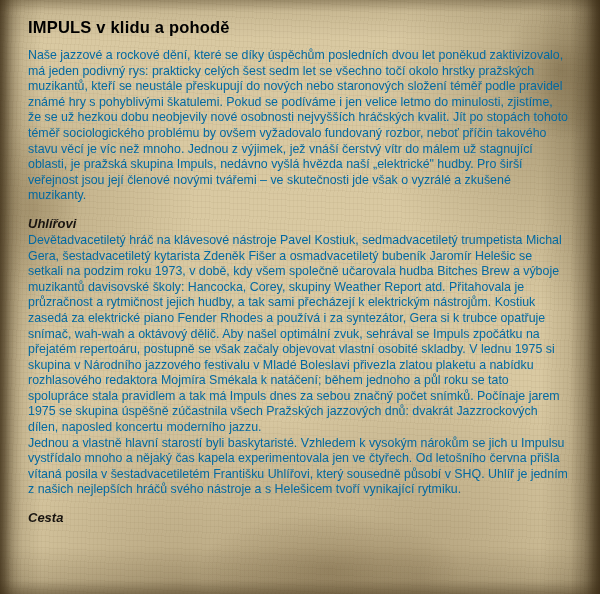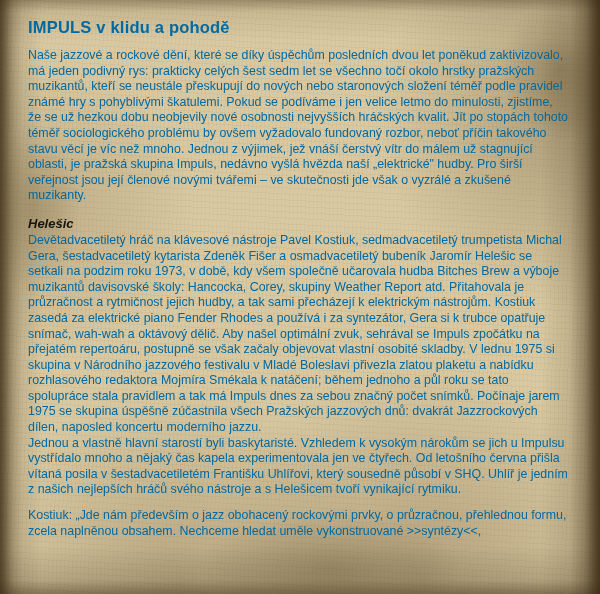--- a/index.html
+++ b/index.html
@@ -52,21 +52,21 @@
   .content {
     position: absolute;
     left: 28px;
     top: 18px;
     width: 540px;
     z-index: 3;
   }
   h1.title {
     font-size: 16.5px;
     font-weight: bold;
-    color: #0369a1;
+    color: #000000;
     margin: 0 0 11px 0;
     letter-spacing: 0.2px;
   }
   p.para {
     font-size: 12.4px;
     line-height: 15.6px;
     color: #0369a1;
     margin: 0 0 10px 0;
     text-align: left;
   }
@@ -113,19 +113,19 @@
   <div class="stain" style="left:-10px; top:120px; width:90px; height:180px; background: radial-gradient(ellipse, rgba(85,65,30,0.22), rgba(85,65,30,0) 70%);"></div>
   <div class="stain" style="right:-20px; top:0px; width:120px; height:140px; background: radial-gradient(ellipse, rgba(70,52,22,0.30), rgba(70,52,22,0) 70%);"></div>
   <div class="stain" style="left:200px; bottom:-30px; width:260px; height:110px; background: radial-gradient(ellipse, rgba(75,55,25,0.26), rgba(75,55,25,0) 72%);"></div>
   <div class="torn-left"></div>
   <div class="torn-right"></div>
 
   <div class="content">
     <h1 class="title">IMPULS v klidu a pohodě</h1>
     <p class="para">Naše jazzové a rockové dění, které se díky úspěchům posledních dvou let poněkud zaktivizovalo, má jeden podivný rys: prakticky celých šest sedm let se všechno točí okolo hrstky pražských muzikantů, kteří se neustále přeskupují do nových nebo staronových složení téměř podle pravidel známé hry s pohyblivými škatulemi. Pokud se podíváme i jen velice letmo do minulosti, zjistíme, že se už hezkou dobu neobjevily nové osobnosti nejvyšších hráčských kvalit. Jít po stopách tohoto téměř sociologického problému by ovšem vyžadovalo fundovaný rozbor, neboť příčin takového stavu věcí je víc než mnoho. Jednou z výjimek, jež vnáší čerstvý vítr do málem už stagnující oblasti, je pražská skupina Impuls, nedávno vyšlá hvězda naší „elektrické" hudby. Pro širší veřejnost jsou její členové novými tvářemi – ve skutečnosti jde však o vyzrálé a zkušené muzikanty.</p>
 
-    <h2 class="section">Helešic</h2>
+    <h2 class="section">Uhlířovi</h2>
     <p class="para nowrap-block">Devětadvacetiletý hráč na klávesové nástroje Pavel Kostiuk, sedmadvacetiletý trumpetista Michal Gera, šestadvacetiletý kytarista Zdeněk Fišer a osmadvacetiletý bubeník Jaromír Helešic se setkali na podzim roku 1973, v době, kdy všem společně učarovala hudba Bitches Brew a výboje muzikantů davisovské školy: Hancocka, Corey, skupiny Weather Report atd. Přitahovala je průzračnost a rytmičnost jejich hudby, a tak sami přecházejí k elektrickým nástrojům. Kostiuk zasedá za elektrické piano Fender Rhodes a používá i za syntezátor, Gera si k trubce opatřuje snímač, wah-wah a oktávový dělič. Aby našel optimální zvuk, sehrával se Impuls zpočátku na přejatém repertoáru, postupně se však začaly objevovat vlastní osobité skladby. V lednu 1975 si skupina v Národního jazzového festivalu v Mladé Boleslavi přivezla zlatou plaketu a nabídku rozhlasového redaktora Mojmíra Smékala k natáčení; během jednoho a půl roku se tato spolupráce stala pravidlem a tak má Impuls dnes za sebou značný počet snímků. Počínaje jarem 1975 se skupina úspěšně zúčastnila všech Pražských jazzových dnů: dvakrát Jazzrockových dílen, naposled koncertu moderního jazzu.
 Jednou a vlastně hlavní starostí byli baskytaristé. Vzhledem k vysokým nárokům se jich u Impulsu vystřídalo mnoho a nějaký čas kapela experimentovala jen ve čtyřech. Od letošního června přišla vítaná posila v šestadvacetiletém Františku Uhlířovi, který sousedně působí v SHQ. Uhlíř je jedním z našich nejlepších hráčů svého nástroje a s Helešicem tvoří vynikající rytmiku.</p>
 
-    <p class="para nowrap-block">Kostiuk: „Jde nám především o jazz obohacený rockovými prvky, o průzračnou, přehlednou formu, zcela naplněnou obsahem. Nechceme hledat uměle vykonstruované &gt;&gt;syntézy&lt;&lt;,</p>
+    <h2 class="section">Cesta</h2>
   </div>
 </div>
 
 </body></html>

